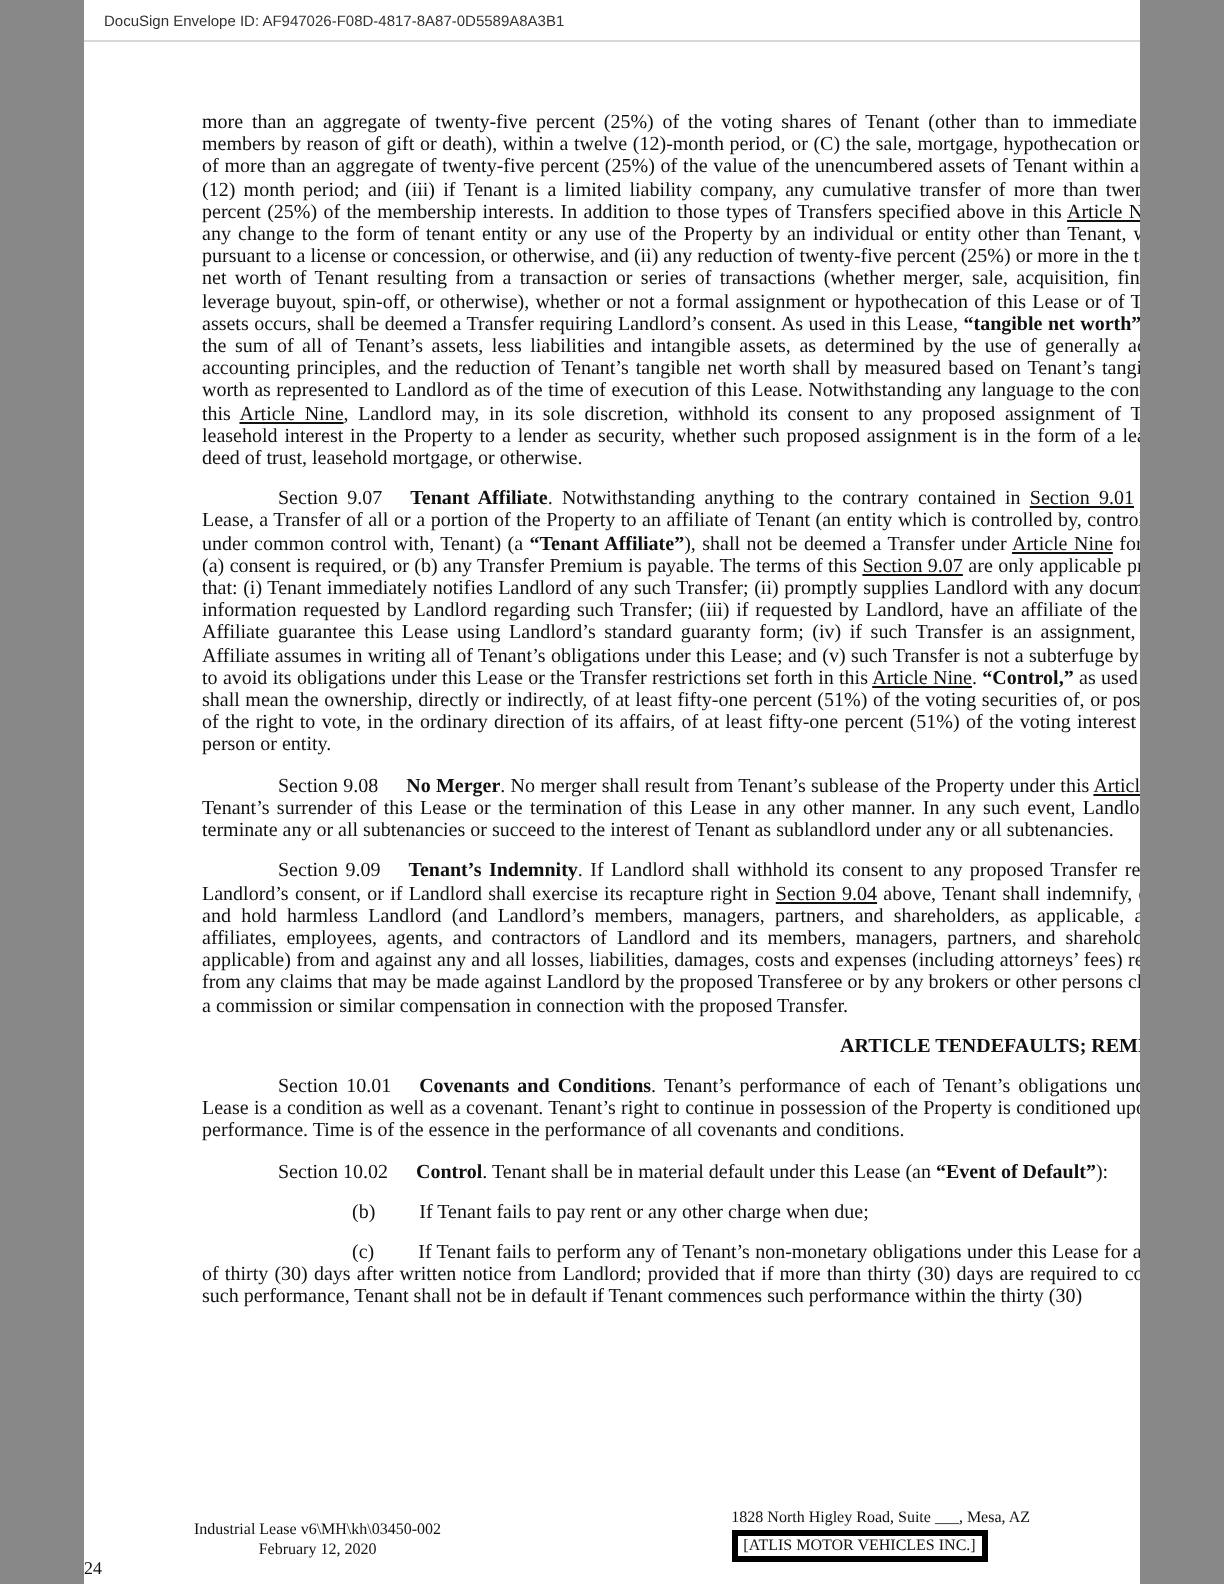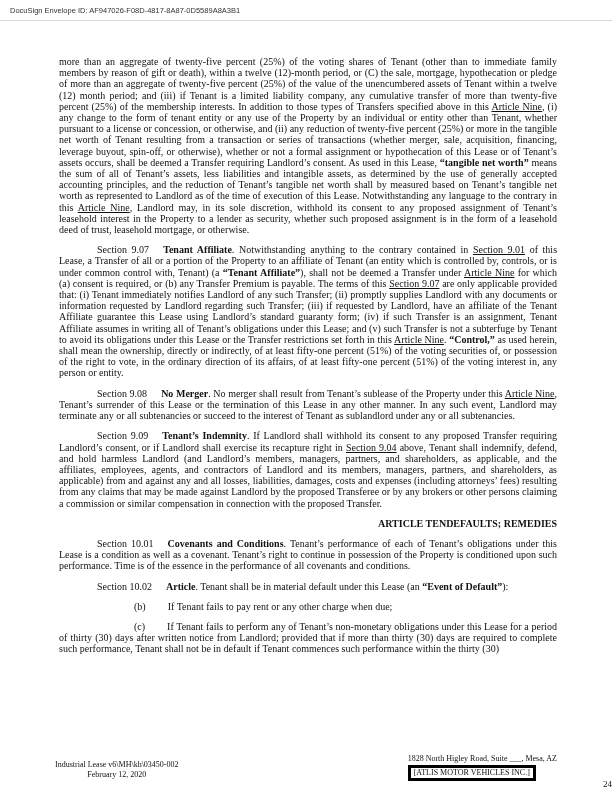--- a/index.html
+++ b/index.html
@@ -1,18 +1,18 @@
 <!DOCTYPE html>
 <html><head>
 <meta charset="utf-8">
 <style>
   html,body{margin:0;padding:0;background:#888;}
   .page{
     position:relative;
-    width:612px;height:792px;
+    width:528px;height:792px;
     background:#ffffff;
     font-family:"Liberation Serif", serif;
     color:#111;
     overflow:hidden;
     margin:0 auto;
   }
   .docusign{
     position:absolute;top:6px;left:10px;right:10px;
     font-family:"Liberation Sans", sans-serif;
     font-size:7.5px;color:#333;
@@ -44,38 +44,38 @@
     font-size:8px;line-height:9.5px;text-align:left;
   }
   .stamp{
     display:inline-block;
     border:3px solid #000000;
     padding:0 3px 1px 3px;
     margin-top:1px;
   }
   .page-number{
     position:absolute;left:0;right:0;bottom:3px;
-    text-align:right;font-size:9px;
+    text-align:left;font-size:9px;
   }
 </style>
 </head>
 <body>
 
 <div class="page">
   <div class="docusign">DocuSign Envelope ID: AF947026-F08D-4817-8A87-0D5589A8A3B1</div>
   <div class="header-rule"></div>
 
   <div class="doc-body">
       <p class="body"><span>more than an aggregate of twenty-five percent (25%) of the voting shares of Tenant (other than to immediate family members by reason of gift or death), within a twelve (12)-month period, or (C) the sale, mortgage, hypothecation or pledge of more than an aggregate of twenty-five percent (25%) of the value of the unencumbered assets of Tenant within a twelve (12) month period; and (iii) if Tenant is a limited liability company, any cumulative transfer of more than twenty-five percent (25%) of the membership interests.  In addition to those types of Transfers specified above in this </span><span class="u">Article Nine</span><span>, (i) any change to the form of tenant entity or any use of the Property by an individual or entity other than Tenant, whether pursuant to a license or concession, or otherwise, and (ii) any reduction of twenty-five percent (25%) or more in the tangible net worth of Tenant resulting from a transaction or series of transactions (whether merger, sale, acquisition, financing, leverage buyout, spin-off, or otherwise), whether or not a formal assignment or hypothecation of this Lease or of Tenant’s assets occurs, shall be deemed a Transfer requiring Landlord’s consent.  As used in this Lease, </span><span class="b">“tangible net worth”</span><span> means the sum of all of Tenant’s assets, less liabilities and intangible assets, as determined by the use of generally accepted accounting principles, and the reduction of Tenant’s tangible net worth shall by measured based on Tenant’s tangible net worth as represented to Landlord as of the time of execution of this Lease.  Notwithstanding any language to the contrary in this </span><span class="u">Article Nine</span><span>, Landlord may, in its sole discretion, withhold its consent to any proposed assignment of Tenant’s leasehold interest in the Property to a lender as security, whether such proposed assignment is in the form of a leasehold deed of trust, leasehold mortgage, or otherwise.</span></p>
       <p class="section"><span>Section 9.07</span><span class="tab"></span><span class="b">Tenant Affiliate</span><span>.  Notwithstanding anything to the contrary contained in </span><span class="u">Section 9.01</span><span> of this Lease, a Transfer of all or a portion of the Property to an affiliate of Tenant (an entity which is controlled by, controls, or is under common control with, Tenant) (a </span><span class="b">“Tenant Affiliate”</span><span>), shall not be deemed a Transfer under </span><span class="u">Article Nine</span><span> for which (a) consent is required, or (b) any Transfer Premium is payable.  The terms of this </span><span class="u">Section 9.07</span><span> are only applicable provided that: (i) Tenant immediately notifies Landlord of any such Transfer; (ii) promptly supplies Landlord with any documents or information requested by Landlord regarding such Transfer; (iii) if requested by Landlord, have an affiliate of the Tenant Affiliate guarantee this Lease using Landlord’s standard guaranty form; (iv) if such Transfer is an assignment, Tenant Affiliate assumes in writing all of Tenant’s obligations under this Lease; and (v) such Transfer is not a subterfuge by Tenant to avoid its obligations under this Lease or the Transfer restrictions set forth in this </span><span class="u">Article Nine</span><span>.  </span><span class="b">“Control,”</span><span> as used herein, shall mean the ownership, directly or indirectly, of at least fifty-one percent (51%) of the voting securities of, or possession of the right to vote, in the ordinary direction of its affairs, of at least fifty-one percent (51%) of the voting interest in, any person or entity.</span></p>
       <p class="section"><span>Section 9.08</span><span class="tab"></span><span class="b">No Merger</span><span>.  No merger shall result from Tenant’s sublease of the Property under this </span><span class="u">Article Nine</span><span>, Tenant’s surrender of this Lease or the termination of this Lease in any other manner.  In any such event, Landlord may terminate any or all subtenancies or succeed to the interest of Tenant as sublandlord under any or all subtenancies.</span></p>
       <p class="section"><span>Section 9.09</span><span class="tab"></span><span class="b">Tenant’s Indemnity</span><span>.  If Landlord shall withhold its consent to any proposed Transfer requiring Landlord’s consent, or if Landlord shall exercise its recapture right in </span><span class="u">Section 9.04</span><span> above, Tenant shall indemnify, defend, and hold harmless Landlord (and Landlord’s members, managers, partners, and shareholders, as applicable, and the affiliates, employees, agents, and contractors of Landlord and its members, managers, partners, and shareholders, as applicable) from and against any and all losses, liabilities, damages, costs and expenses (including attorneys’ fees) resulting from any claims that may be made against Landlord by the proposed Transferee or by any brokers or other persons claiming a commission or similar compensation in connection with the proposed Transfer.</span></p>
       <p class="article"><span class="art-label">ARTICLE TEN</span><span>DEFAULTS; REMEDIES</span></p>
       <p class="section"><span>Section 10.01</span><span class="tab"></span><span class="b">Covenants and Conditions</span><span>.  Tenant’s performance of each of Tenant’s obligations under this Lease is a condition as well as a covenant.  Tenant’s right to continue in possession of the Property is conditioned upon such performance.  Time is of the essence in the performance of all covenants and conditions.</span></p>
-      <p class="section"><span>Section 10.02</span><span class="tab"></span><span class="b">Article</span><span>.  Tenant shall be in material default under this Lease (an </span><span class="b">“Event of Default”</span><span>):</span></p>
+      <p class="section"><span>Section 10.02</span><span class="tab"></span><span class="b">Control</span><span>.  Tenant shall be in material default under this Lease (an </span><span class="b">“Event of Default”</span><span>):</span></p>
       <p class="sub"><span>(b)</span><span class="tab lg"></span><span>If Tenant fails to pay rent or any other charge when due;</span></p>
       <p class="sub"><span>(c)</span><span class="tab lg"></span><span>If Tenant fails to perform any of Tenant’s non-monetary obligations under this Lease for a period of thirty (30) days after written notice from Landlord; provided that if more than thirty (30) days are required to complete such performance, Tenant shall not be in default if Tenant commences such performance within the thirty (30)</span></p>
     </div>
 
   <div class="footer-left">
     <div>Industrial Lease v6\MH\kh\03450-002</div>
     <div>February 12, 2020</div>
   </div>
 
   <div class="footer-right">

